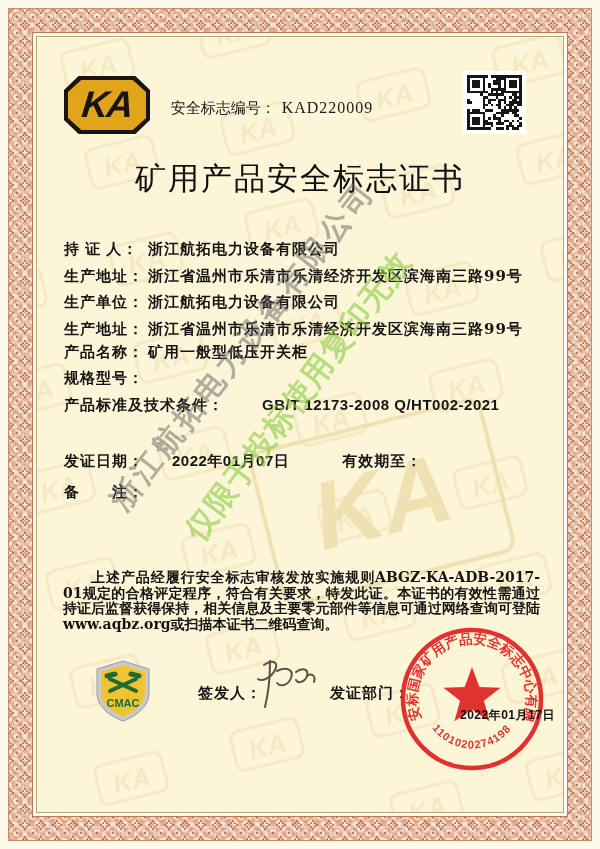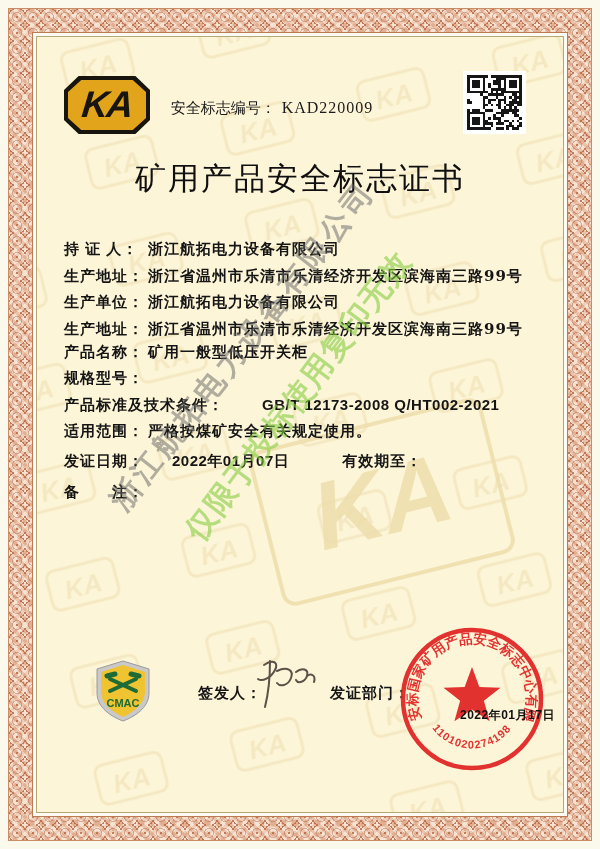--- a/index.html
+++ b/index.html
@@ -565,39 +565,36 @@
     <span class="flabel">产品名称：</span>
     <span class="fval serif">矿用一般型低压开关柜</span>
   </div>
   <div class="frow" style="top:369px">
     <span class="flabel">规格型号：</span>
   </div>
   <div class="frow wide" style="top:396px">
     <span class="flabel">产品标准及技术条件：</span>
     <span class="fval tech">GB/T 12173-2008 Q/HT002-2021</span>
   </div>
-  <div class="frow" style="top:422px">
-    <span class="flabel">适用范围：</span>
-    <span class="fval serif">严格按煤矿安全有关规定使用。</span>
-  </div>
 
   <div class="frow" style="top:452px">
     <span class="vlabel">发证日期：</span>
     <span class="sp3"></span>
     <span class="fval tech">2022年01月07日</span>
     <span class="sp1"></span>
     <span class="vlabel">有效期至：</span>
     <span class="sp3"></span>
   </div>
 
   <div class="frow" style="top:483px">
     <span class="flabel">备　　注：</span>
     <span class="fval serif"></span>
   </div>
 
+  <p class="statement">上述产品经履行安全标志审核发放实施规则ABGZ-KA-ADB-2017-01规定的合格评定程序，符合有关要求，特发此证。本证书的有效性需通过持证后监督获得保持，相关信息及主要零元部件等信息可通过网络查询可登陆www.aqbz.org或扫描本证书二维码查询。</p>
 
   <div class="wm wm-company">浙江航拓电力设备有限公司</div>
   <div class="wm wm-notice">仅限于投标使用复印无效</div>
 
   <svg class="cmac" viewBox="0 0 58 62" xmlns="http://www.w3.org/2000/svg">
     <path d="M29,1 L55,9 L55,33 C55,48 40,57 29,61 C18,57 3,48 3,33 L3,9 Z" fill="#c9c9c9" stroke="#9a9a9a" stroke-width="1"></path>
     <path d="M29,5 L51,12 L51,32 C51,44 39,52 29,57 C19,52 7,44 7,32 L7,12 Z" fill="#f0c331"></path>
     <g stroke="#1f6b35" stroke-width="4" stroke-linecap="round">
       <path d="M16,19 L42,31" fill="none"></path>
       <path d="M42,19 L16,31" fill="none"></path>

